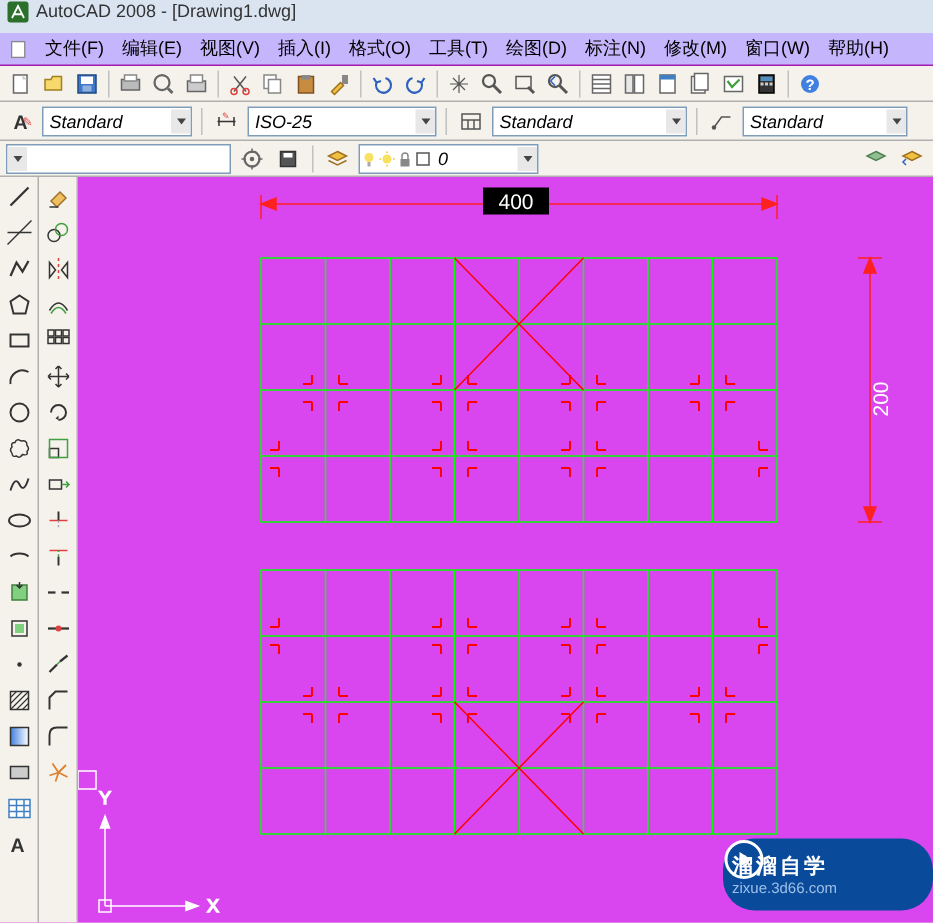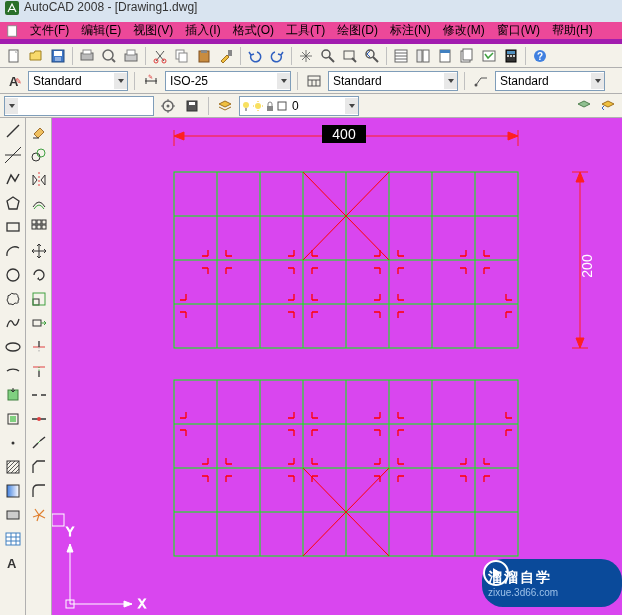--- a/index.html
+++ b/index.html
@@ -1,26 +1,26 @@
 <!DOCTYPE html>
 <html><head>
 <meta charset="utf-8">
 <style>
 * { margin: 0; padding: 0; box-sizing: border-box; font-family: "Microsoft YaHei", Tahoma, sans-serif; }
 body { background: #ece9d8; width: 622px; height: 615px; overflow: hidden; font-size: 12px; }
 .titlebar { background: #d9e4f0; height: 22px; display: flex; align-items: flex-start; padding: 0 4px; }
 .titlebar svg { flex: 0 0 16px; }
 .title { color: #333; margin-left: 4px; }
-.menubar { display: flex; background: #ec4899; border-bottom: 5px solid #a21caf; height: 22px; align-items: center; padding: 0 6px; }
+.menubar { display: flex; background: #c4b5fd; border-bottom: 1px solid #a21caf; height: 22px; align-items: center; padding: 0 6px; }
 .menubar .menu-item { padding: 2px 6px; cursor: pointer; }
 
 .toolbar-row { display: flex; align-items: center; background: #f4f2ea; border-bottom: 1px solid #b0b0b0; height: 24px; padding: 0 4px; gap: 2px; }
 .tb-btn { width: 20px; height: 20px; display: flex; align-items: center; justify-content: center; border: 1px solid transparent; border-radius: 2px; cursor: pointer; }
 .tb-sep { width: 1px; height: 18px; background: #c0c0c0; margin: 0 2px; }
-.combo-text { flex: 1; padding: 0 4px; white-space: nowrap; }
+.combo-text { flex: 1; padding: 0 4px; white-space: nowrap; font-style: italic; }
 .combo-arrow { width: 13px; height: 16px; display: flex; align-items: center; justify-content: center; background: #e8e8e8; cursor: pointer; }
 
 .workspace { position: relative; display: flex; height: 497px; }
 .ltoolbar { width: 26px; background: #f4f2ea; border-right: 1px solid #b0b0b0; display: flex; flex-direction: column; align-items: center; padding-top: 2px; gap: 2px; }
 .ltoolbar2 { width: 26px; background: #f4f2ea; border-right: 1px solid #b0b0b0; display: flex; flex-direction: column; align-items: center; padding-top: 2px; gap: 2px; }
 .lbtn { width: 22px; height: 22px; display: flex; align-items: center; justify-content: center; cursor: pointer; }
 
 .canvas { flex: 1; background: #d946ef; position: relative; }
 .canvas svg { position: absolute; inset: 0; }
 

